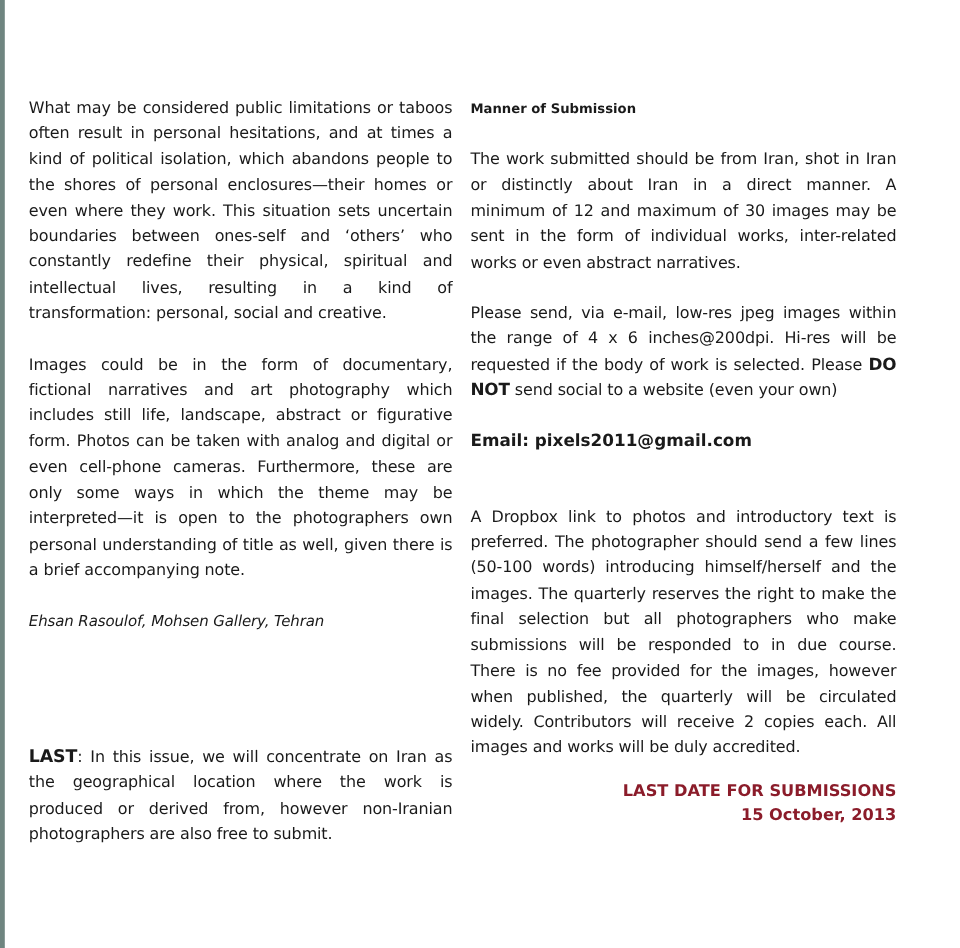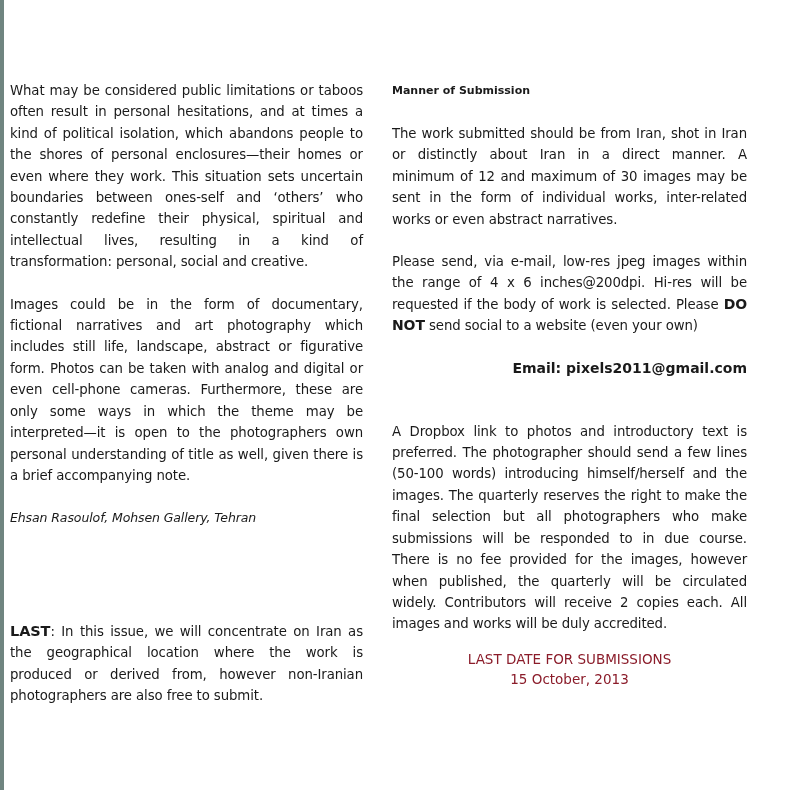--- a/index.html
+++ b/index.html
@@ -9,37 +9,37 @@
     font-family: "DejaVu Sans", sans-serif;
     color: #1a1a1a;
   }
   .left-rule {
     position: absolute; left: 0; top: 0; width: 4px; height: 790px;
     background: #6f8580;
   }
   .col {
     position: absolute; top: 80px;
   }
-  .col-left { left: 10px; width: 353px; }
+  .col-left { left: 24px; width: 353px; }
   .col-right { left: 392px; width: 355px; }
   p {
     margin: 0; font-size: 13.3px; line-height: 21.4px;
     text-align: justify; letter-spacing: -0.1px;
   }
   .gap { height: 21px; }
   .heading {
     font-weight: bold; font-size: 11px; line-height: 22px; margin-bottom: 21px;
   }
   .italic { font-style: italic; }
   .email {
-    text-align: right; font-weight: bold; font-size: 14px; line-height: 22px;
+    text-align: left; font-weight: bold; font-size: 14px; line-height: 22px;
     margin-top: 20px;
   }
   .deadline {
-    text-align: center; font-weight: normal; color: #8b1c2a; font-size: 13.5px; line-height: 20px;
+    text-align: right; font-weight: bold; color: #8b1c2a; font-size: 13.5px; line-height: 20px;
   }
   b { font-weight: bold; }
 </style>
 </head>
 <body>
 
 <div class="left-rule"></div>
 
 <div class="col col-left">
   <p>What may be considered public limitations or taboos often result in personal hesitations, and at times a kind of political isolation, which abandons people to the shores of personal enclosures—their homes or even where they work. This situation sets uncertain boundaries between ones-self and ‘others’ who constantly redefine their physical, spiritual and intellectual lives, resulting in a kind of transformation: personal, social and creative.</p>

